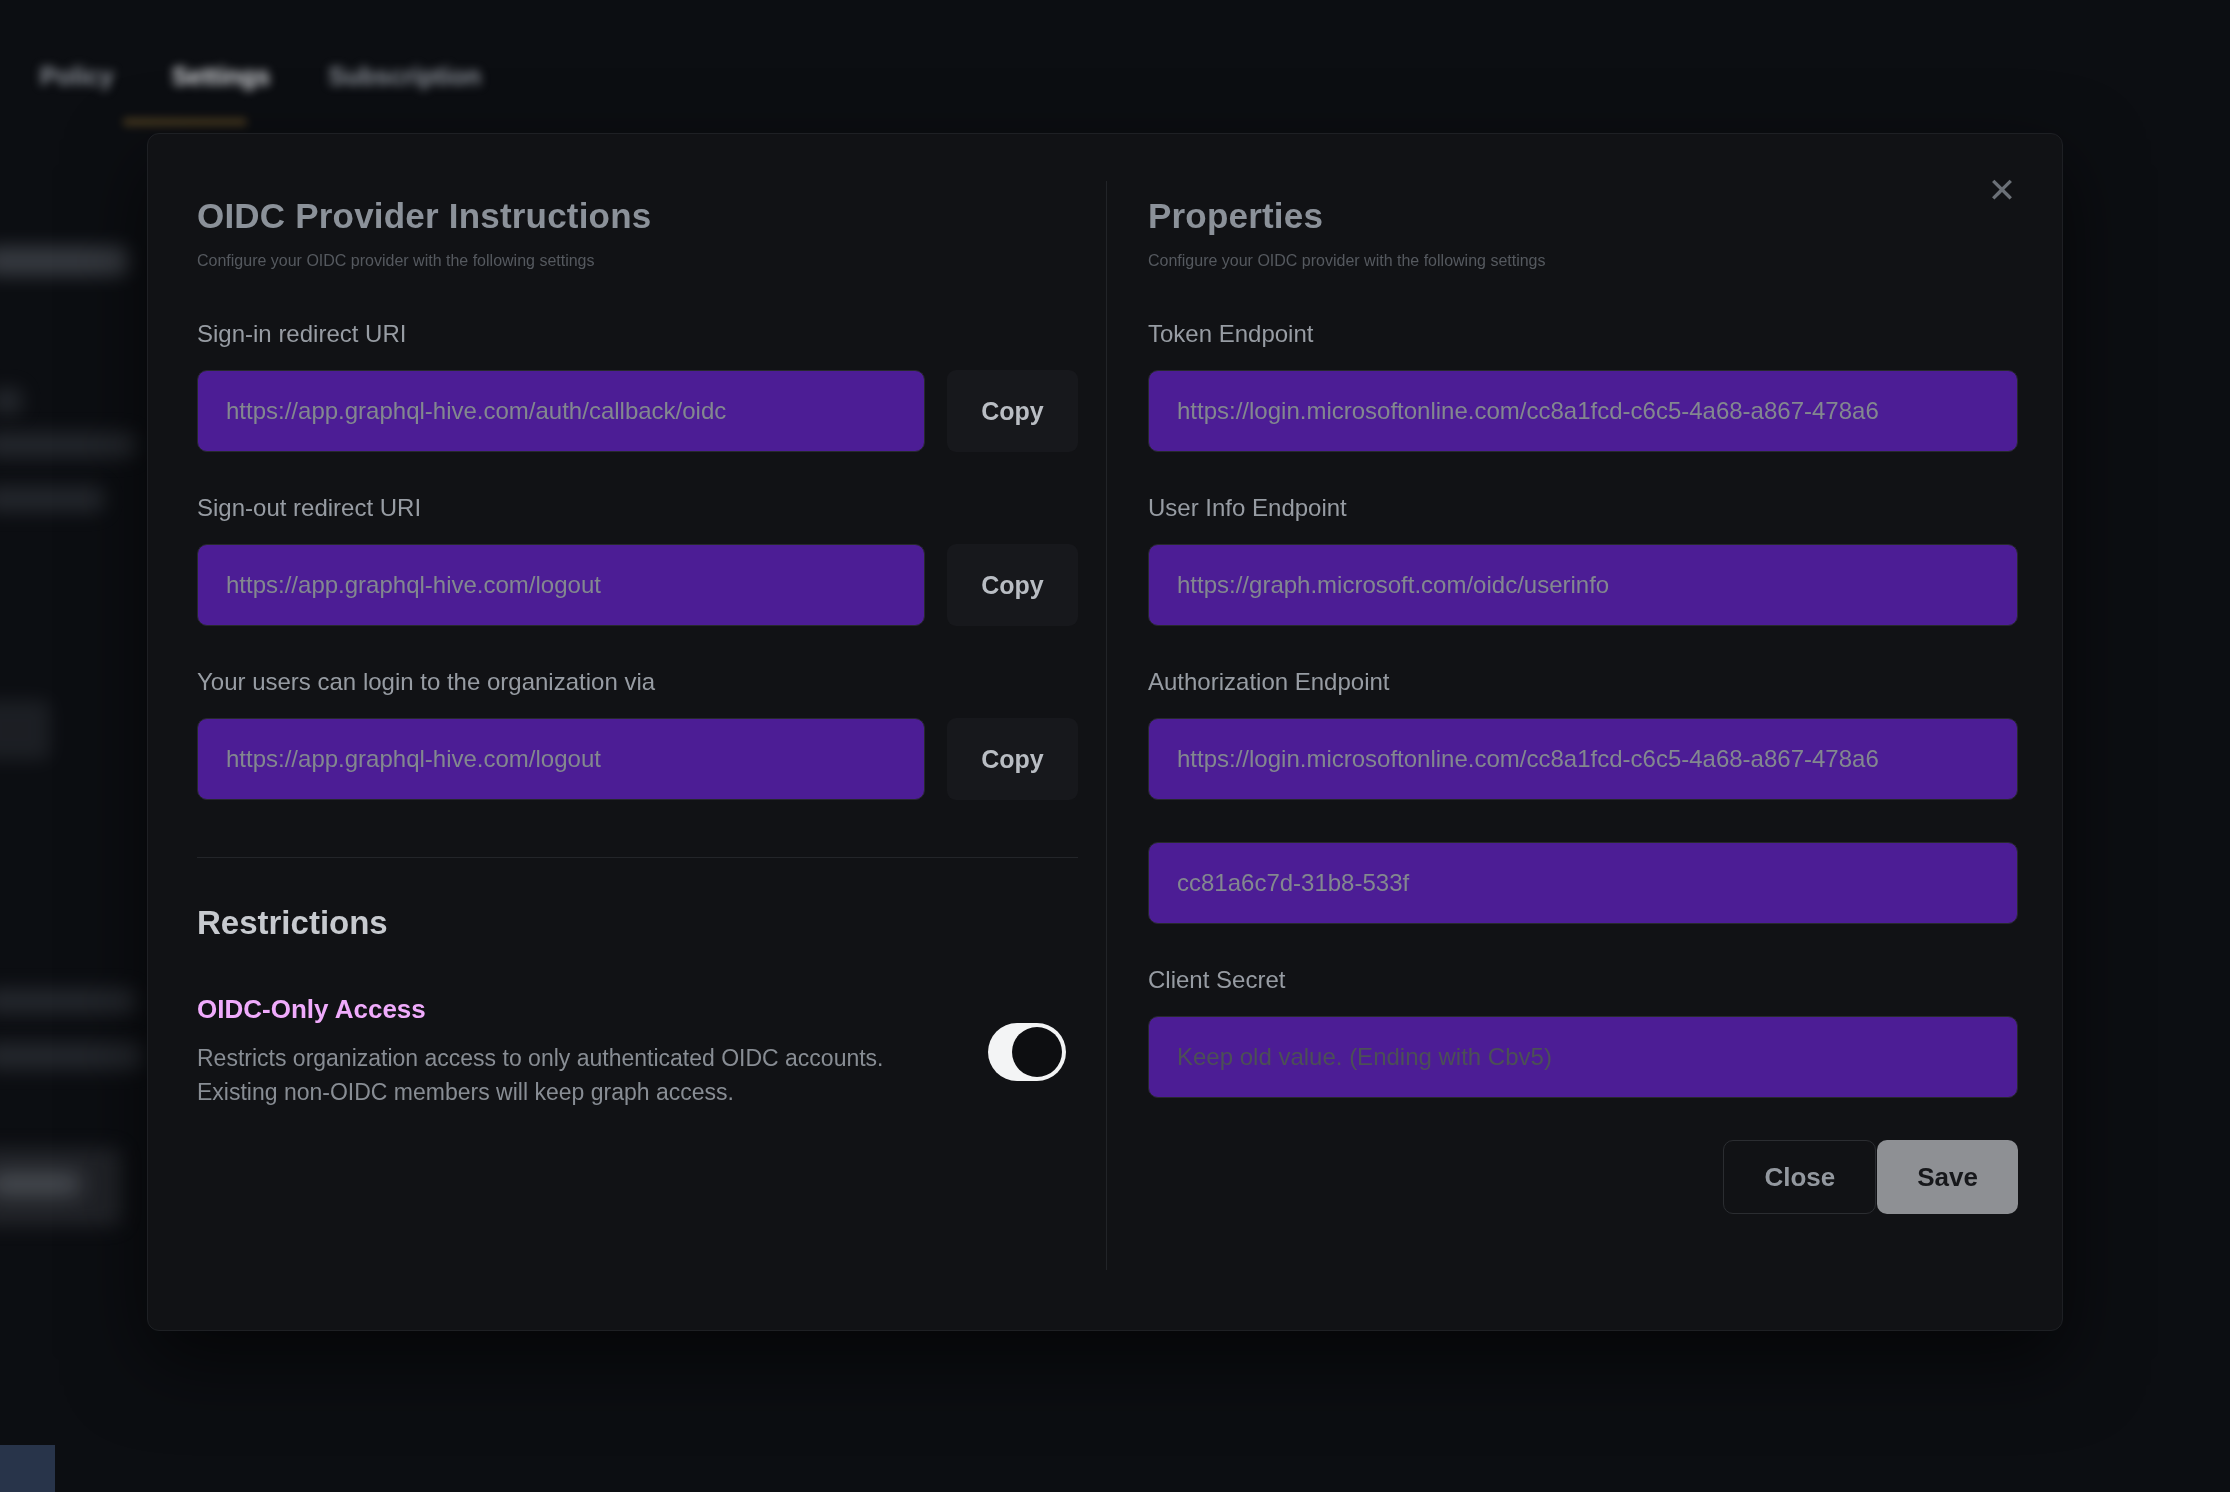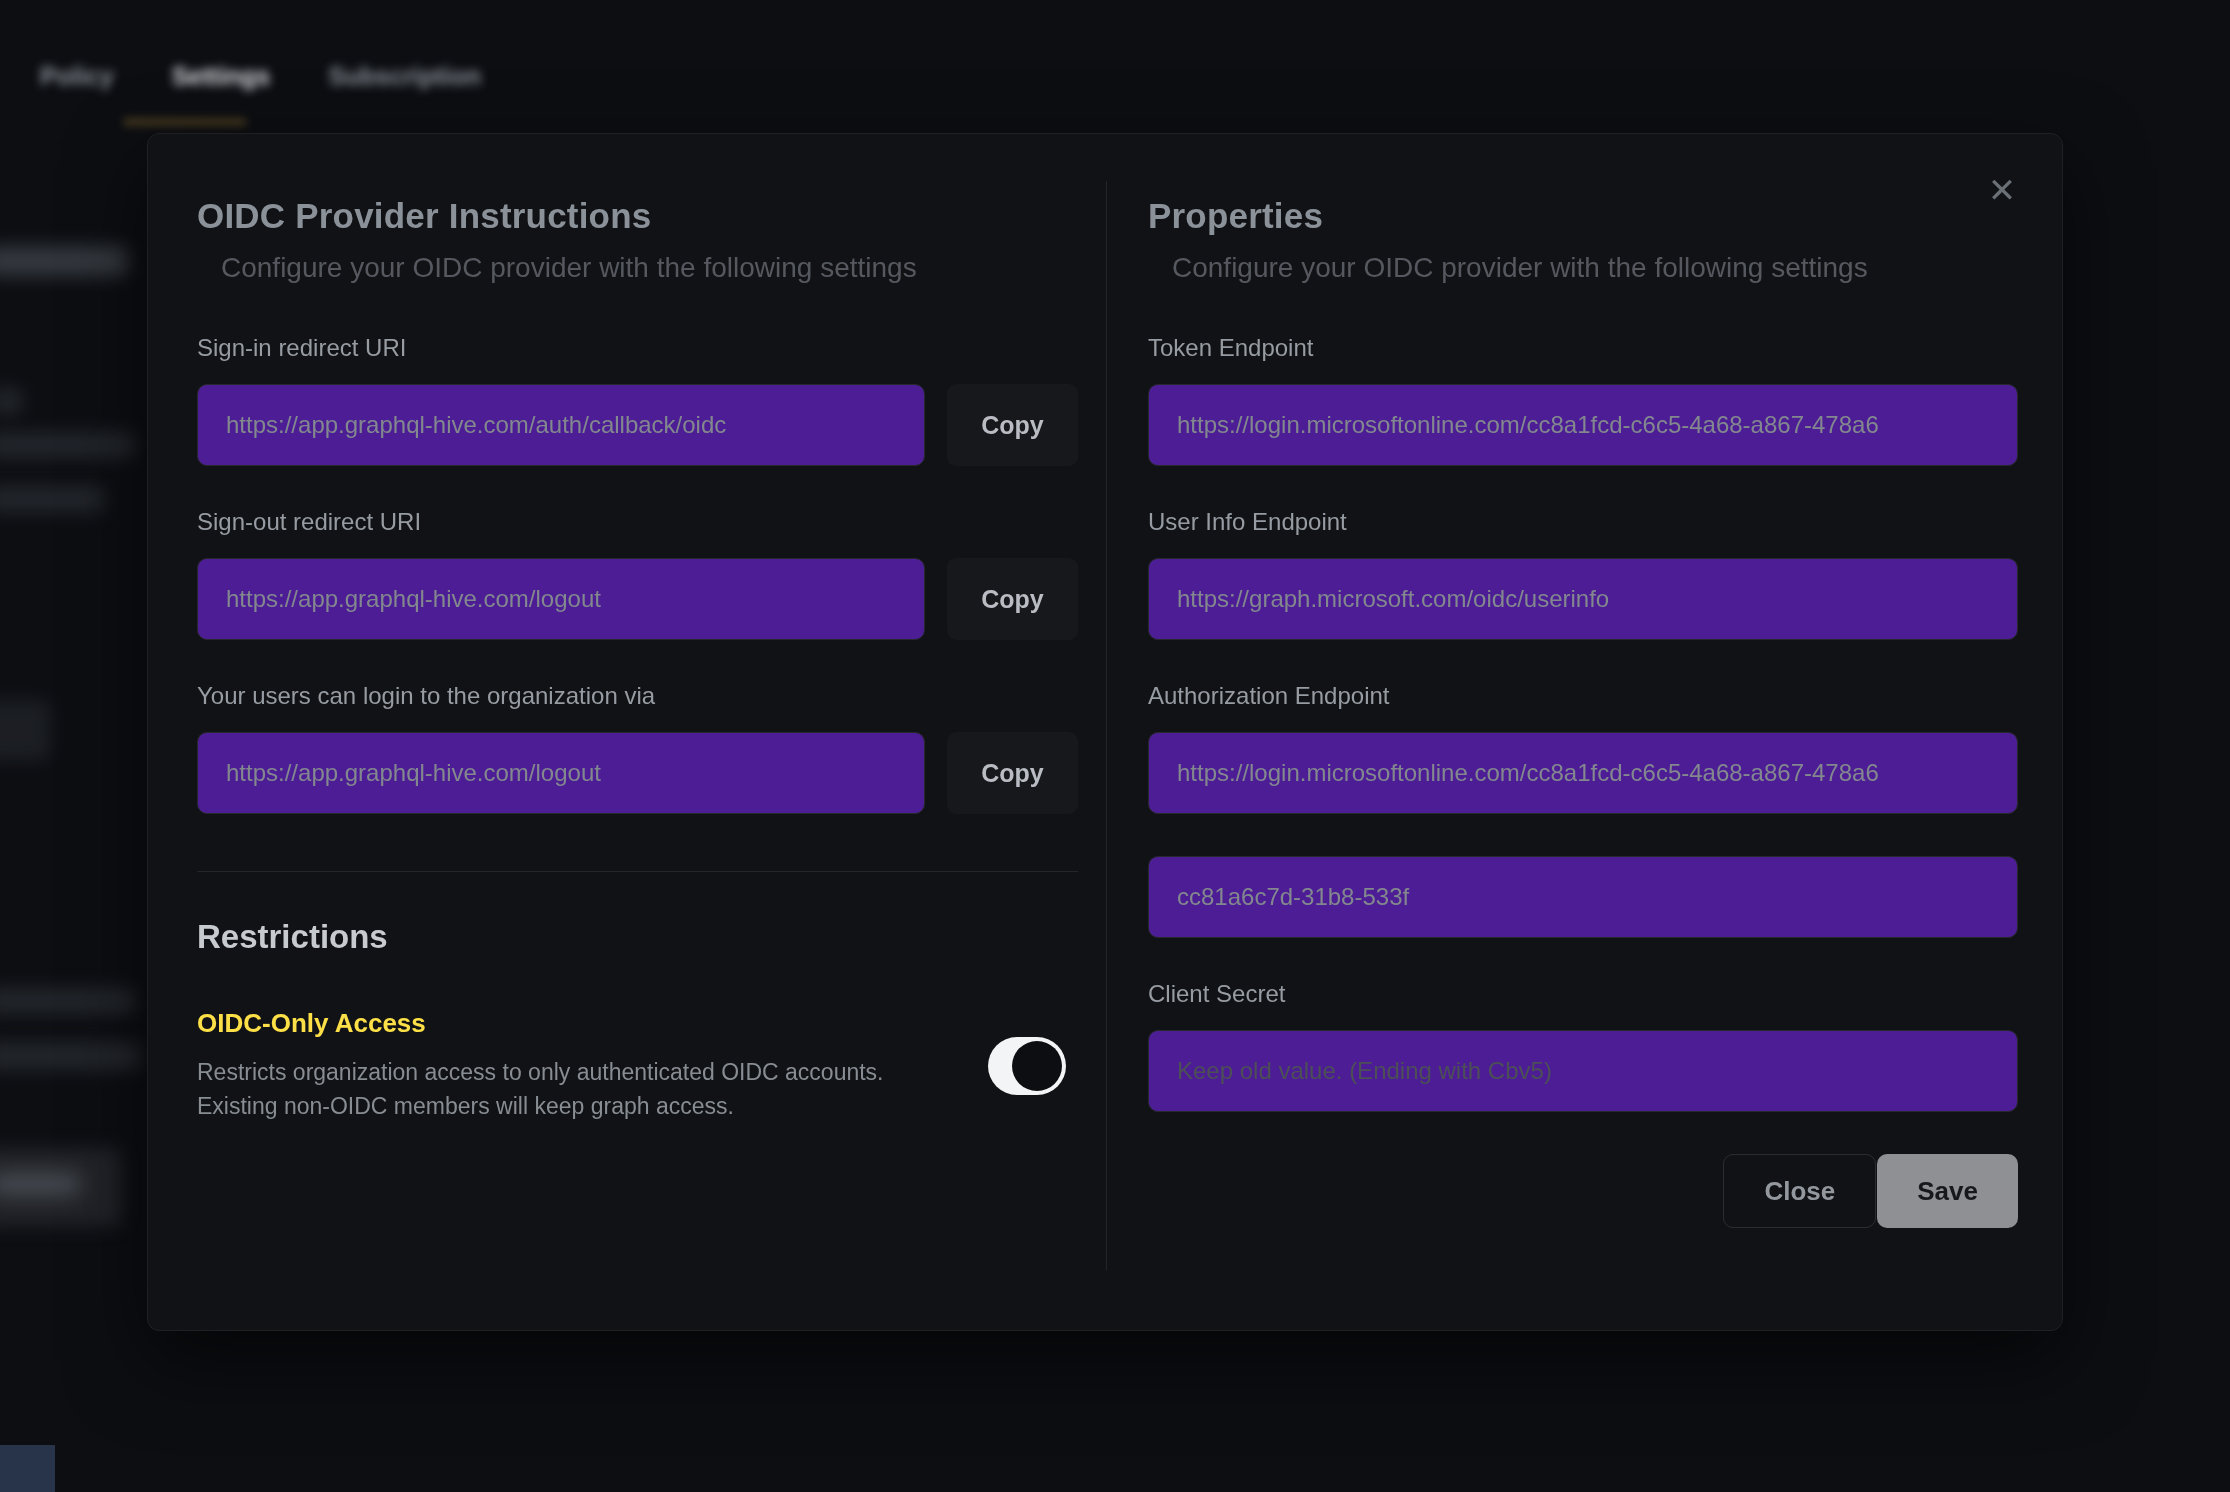--- a/index.html
+++ b/index.html
@@ -36,41 +36,41 @@
   .modal-close {
     position: absolute; top: 36px; right: 40px; width: 40px; height: 40px;
     display: flex; align-items: center; justify-content: center;
     font-size: 34px; line-height: 1; color: #6b7077; cursor: pointer; font-weight: 300;
   }
   .v-divider { position: absolute; left: 958px; top: 47px; height: 1089px; width: 1px; background: #222428; }
   .col { position: absolute; top: 62px; }
   .col-left  { left: 49px;  width: 881px; }
   .col-right { left: 1000px; width: 870px; }
   .section-title { font-size: 35px; font-weight: 600; color: #8b9199; letter-spacing: .2px; }
-  .section-subtitle { font-size: 28px; color: #55595f; margin-top: 16px; margin-bottom: 50px; margin-left: 24px; }
+  .section-subtitle { font-size: 16px; color: #55595f; margin-top: 16px; margin-bottom: 50px; }
   .field { margin-bottom: 42px; }
   .field-label { font-size: 24px; font-weight: 500; color: #979ca3; margin-bottom: 22px; }
   .input-row { display: flex; gap: 22px; align-items: stretch; }
   .text-input {
     flex: 1; height: 82px; background: #4c1d95; border: 1px solid #27292d;
     border-radius: 10px; padding: 0 28px; font-size: 24px; color: #83888f;
     font-family: "Liberation Sans", "DejaVu Sans", sans-serif;
     outline: none; width: 100%;
   }
   .text-input::placeholder { color: #4c5056; }
   .copy-btn {
     width: 131px; height: 82px; background: #17181c; border: none; border-radius: 9px;
     color: #b9bdc3; font-size: 25px; font-weight: 600; cursor: pointer;
     font-family: "Liberation Sans", "DejaVu Sans", sans-serif;
   }
   .h-divider { height: 1px; background: #232529; margin: 57px 0 46px 0; border: none; }
   .restrictions-title { font-size: 33px; font-weight: 700; color: #c7cacf; margin-bottom: 52px; }
   .toggle-row { display: flex; align-items: center; justify-content: space-between; }
   .toggle-text { max-width: 700px; }
-  .toggle-label { font-size: 26px; font-weight: 700; color: #fde047; margin-bottom: 16px; }
+  .toggle-label { font-size: 26px; font-weight: 700; color: #f0abfc; margin-bottom: 16px; }
   .toggle-desc { font-size: 23px; color: #888d94; line-height: 34px; }
   .switch {
     position: relative; width: 78px; height: 58px; background: #f3f4f5;
     border-radius: 29px; cursor: pointer; flex-shrink: 0; margin-right: 12px;
   }
   .switch-knob {
     position: absolute; right: 4px; top: 4px; width: 50px; height: 50px;
     border-radius: 50%; background: #0d0e11;
   }
   .actions { display: flex; justify-content: flex-end; gap: 1px; margin-top: 40px; }

